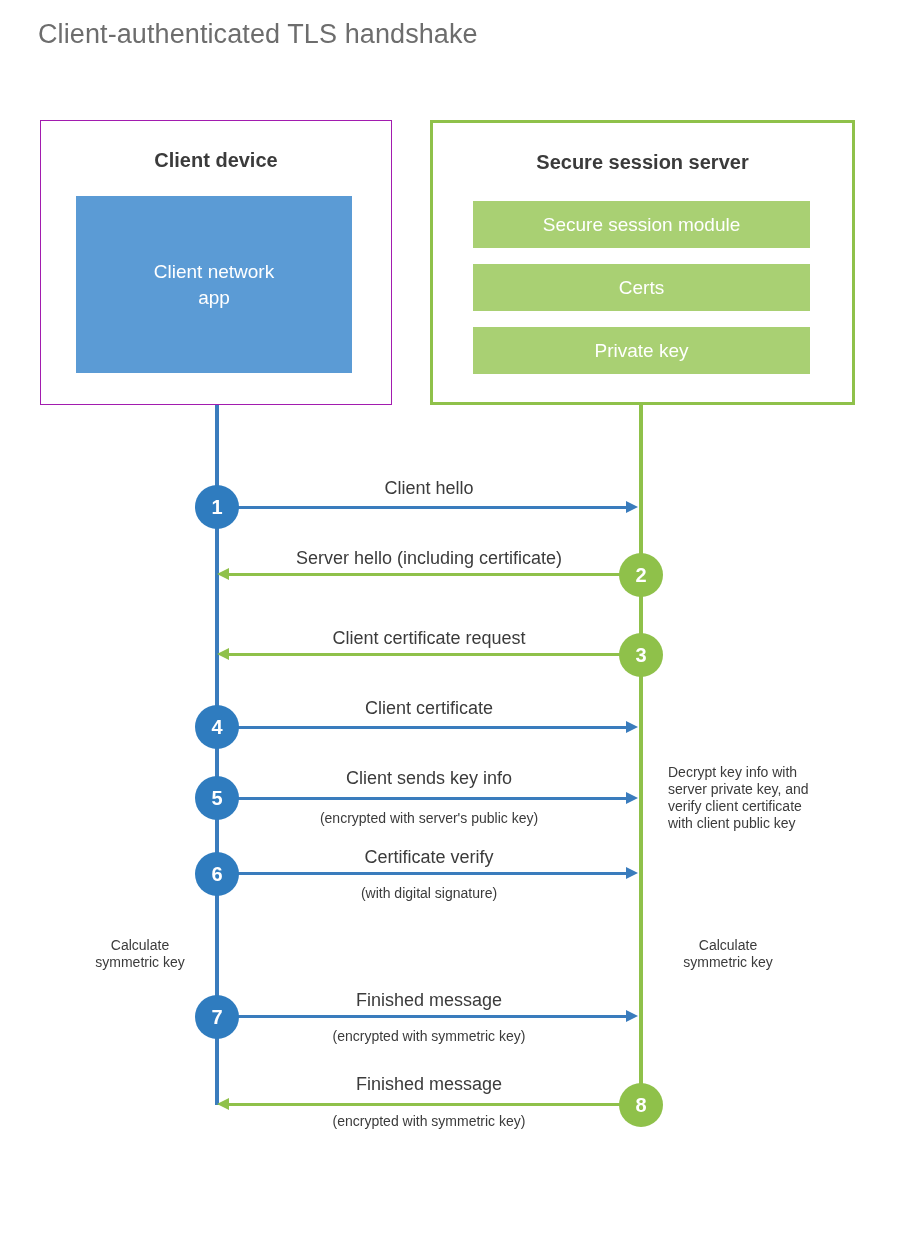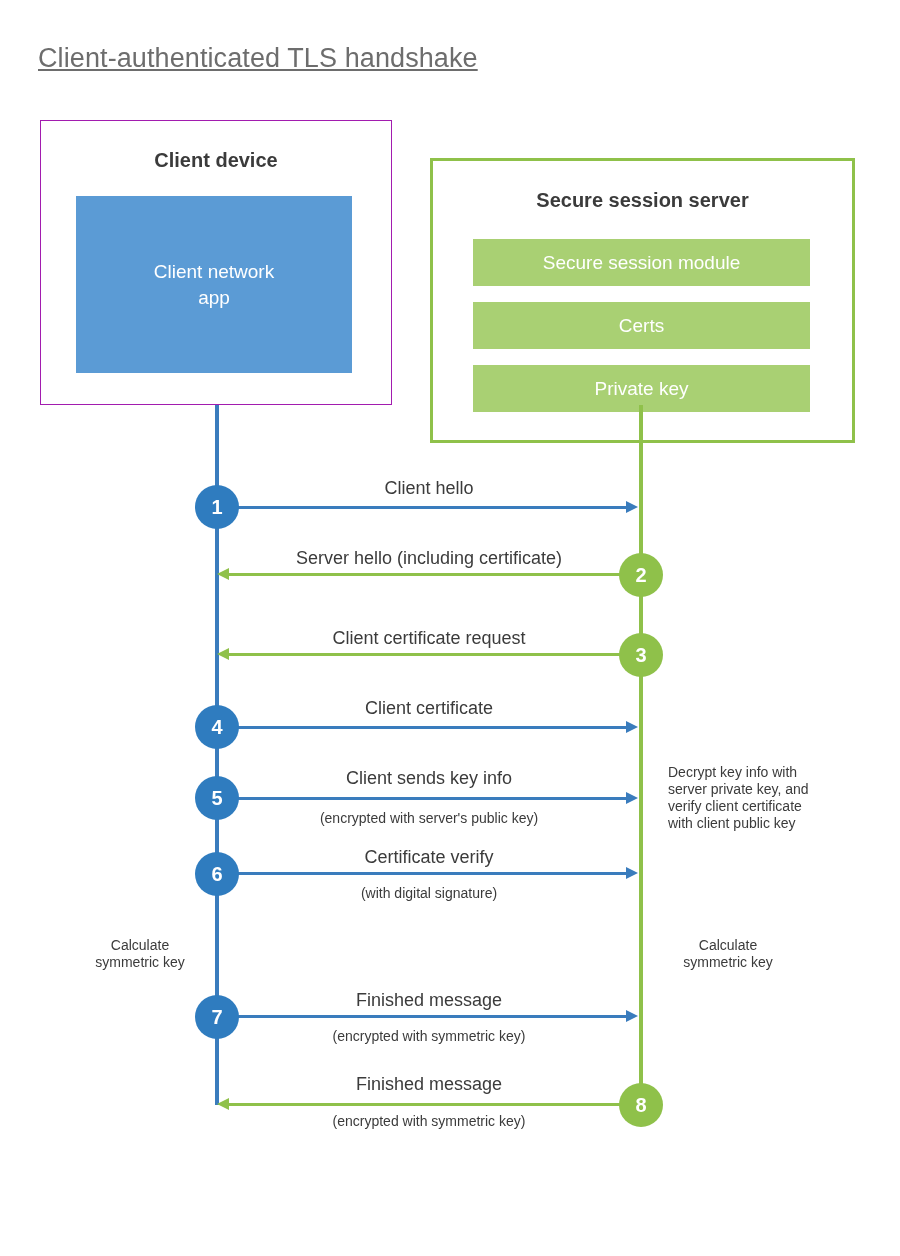--- a/index.html
+++ b/index.html
@@ -17,27 +17,26 @@
     width: 900px;
     height: 1256px;
     background: #ffffff;
     overflow: hidden;
   }
 
   
   #page-title {
     position: absolute;
     left: 38px;
-    top: 43px;
+    top: 19px;
     font-size: 27px;
     font-weight: 400;
     color: #6d6d6d;
     letter-spacing: 0.1px;
     white-space: nowrap;
-    text-decoration: underline;
   }
 
   
   .party-box {
     position: absolute;
     background: #ffffff;
     box-sizing: border-box;
   }
   #client-box {
     left: 40px;
@@ -45,21 +44,20 @@
     width: 352px;
     height: 285px;
     border: 1px solid #a21caf;
   }
   #server-box {
     left: 430px;
     top: 120px;
     width: 425px;
     height: 285px;
     border: 3px solid #8fc14a;
-    margin-top: 38px;
   }
   .party-title {
     position: absolute;
     left: 0;
     right: 0;
     top: 28px;
     text-align: center;
     font-size: 20px;
     font-weight: bold;
     color: #3b3b3b;

